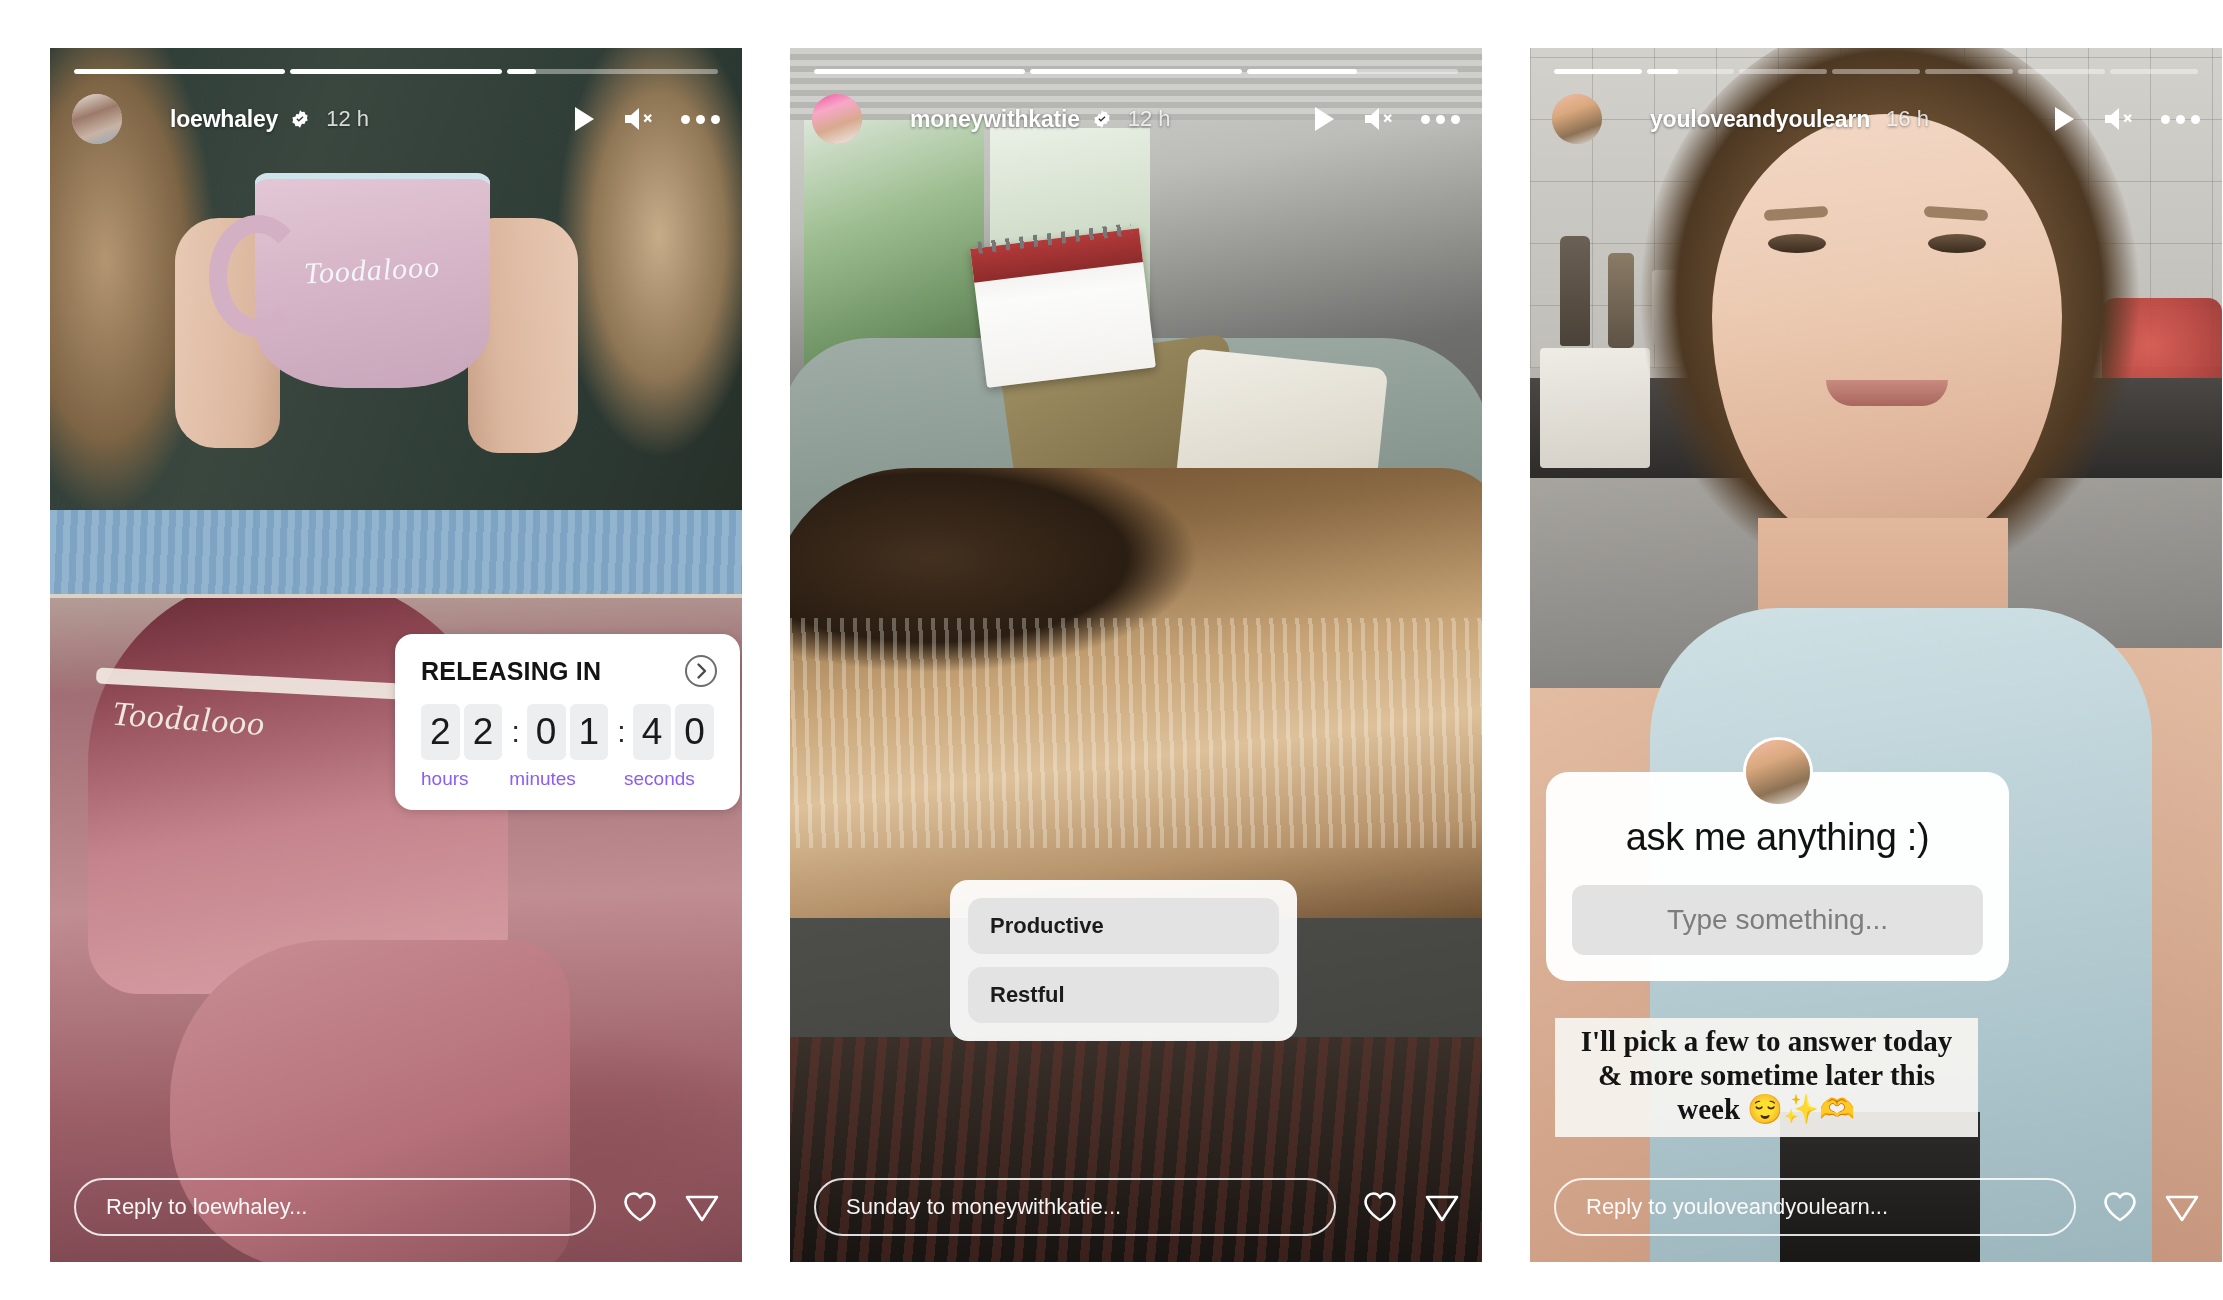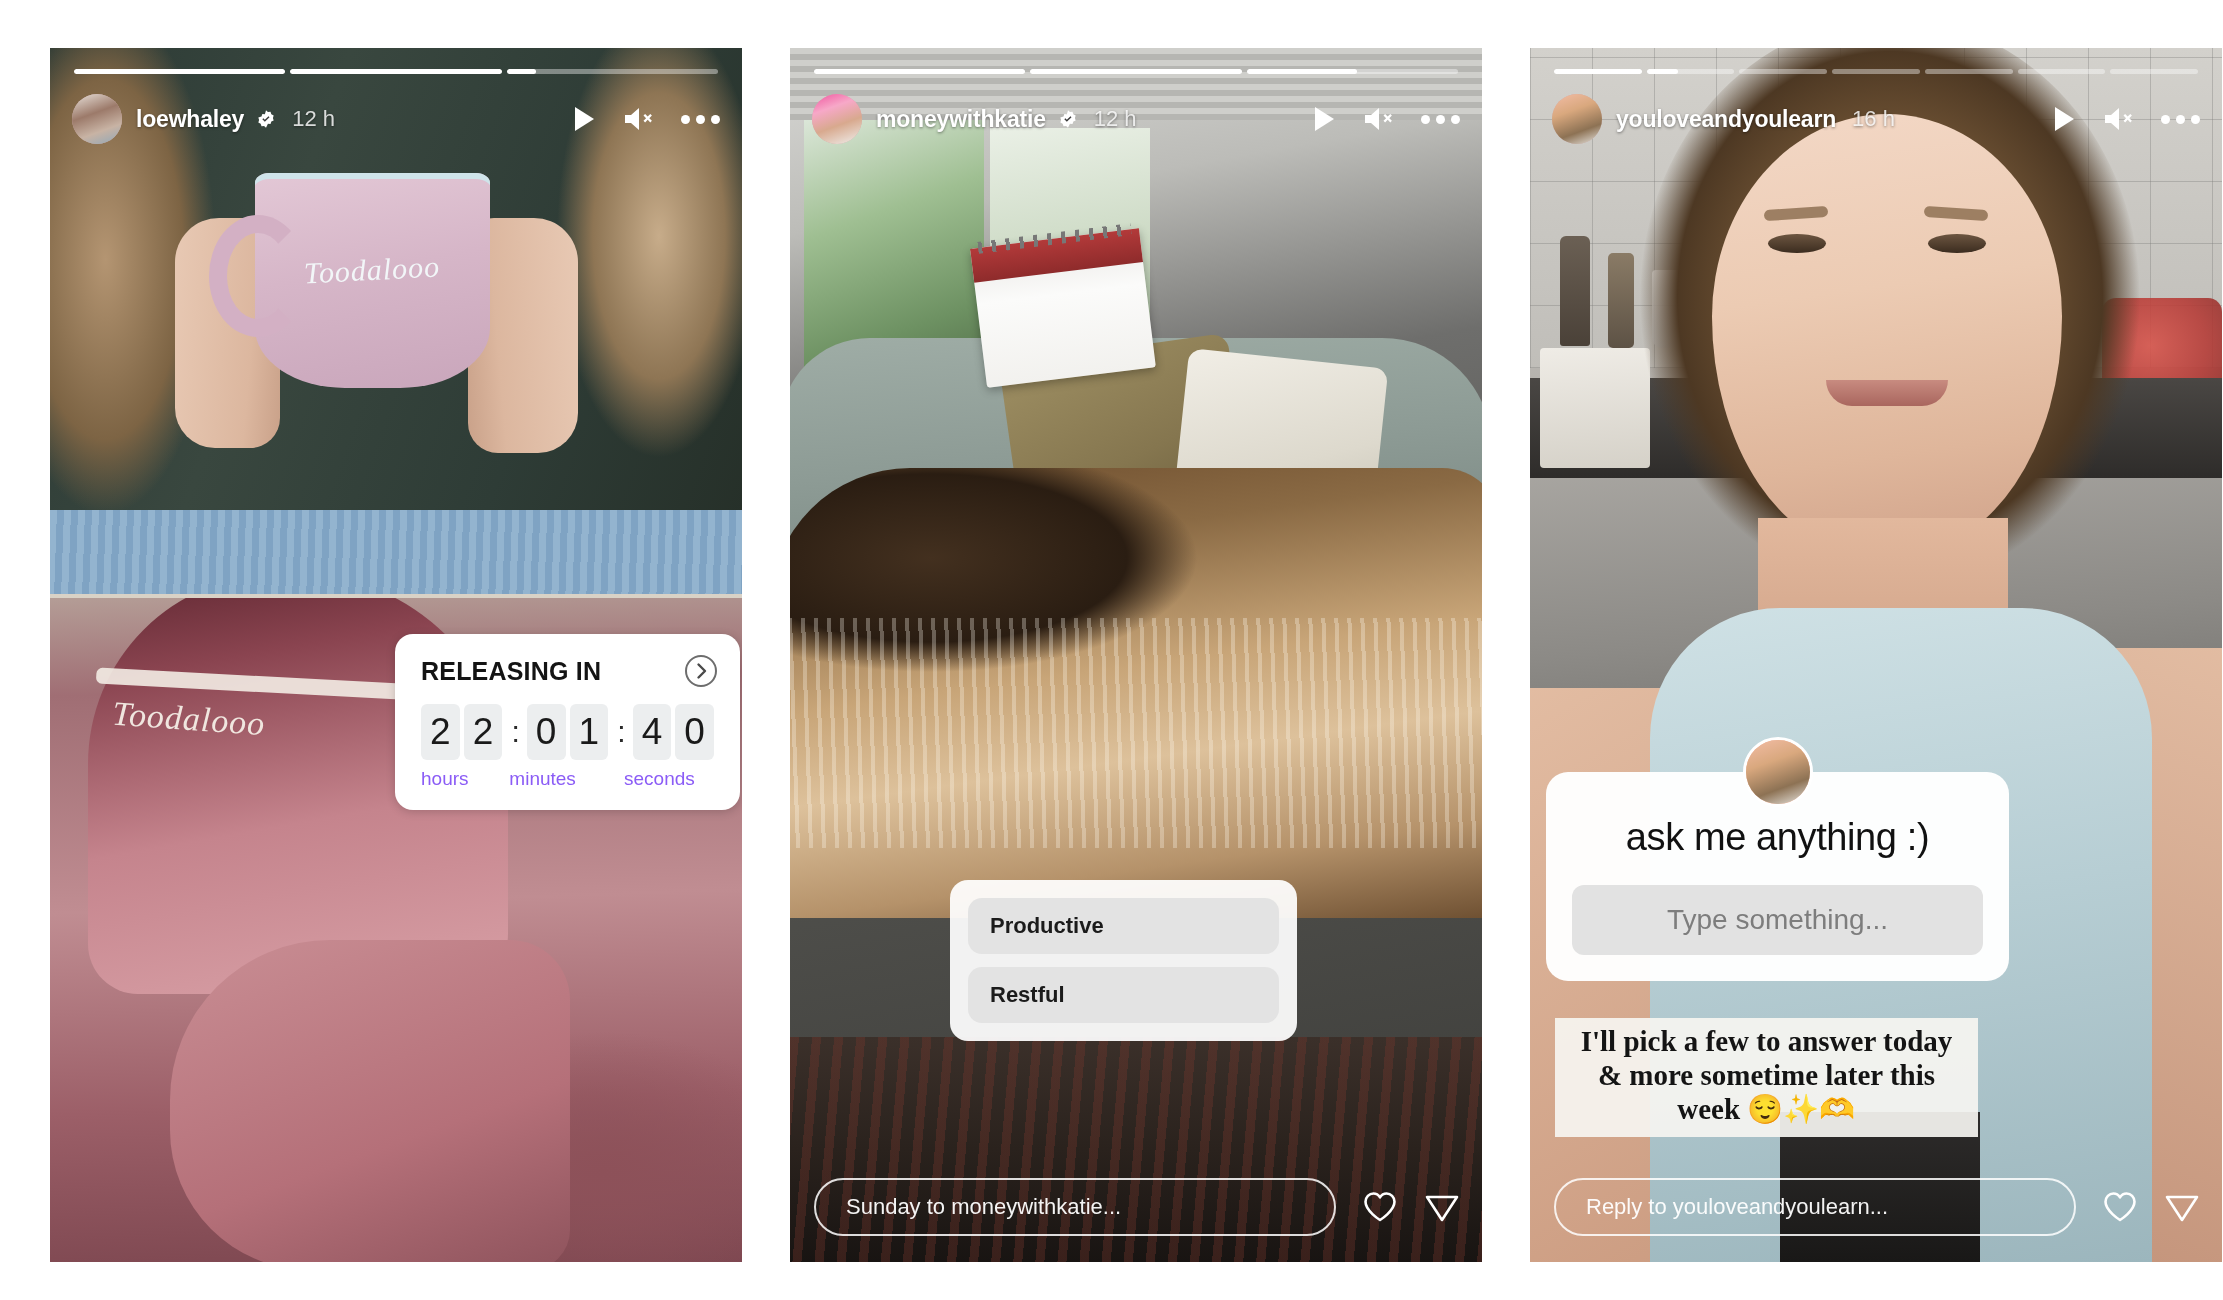--- a/index.html
+++ b/index.html
@@ -55,20 +55,21 @@
   .avatar {
     width: 50px; height: 50px; border-radius: 50%;
     overflow: hidden; flex: 0 0 auto; position: relative;
     background: #caa;
   }
   .avatar .face { position: absolute; inset: 0; }
   .uname {
     color: #fff; font-size: 23px; font-weight: 700;
     letter-spacing: -0.2px; white-space: nowrap;
     text-shadow: 0 1px 3px rgba(0,0,0,.45);
+    margin-left: 34px;
   }
   .verified {
     width: 20px; height: 20px; flex: 0 0 auto; margin-left: -2px;
   }
   .ago {
     color: rgba(255,255,255,0.82); font-size: 22px; font-weight: 400;
     margin-left: 2px; white-space: nowrap;
     text-shadow: 0 1px 3px rgba(0,0,0,.45);
   }
   .hspacer { flex: 1 1 auto; }
@@ -471,20 +472,29 @@
         <div class="dig">4</div>
         <div class="dig">0</div>
       </div>
       <div class="cd-labels">
         <span class="lb-h">hours</span>
         <span class="lb-m">minutes</span>
         <span class="lb-s">seconds</span>
       </div>
     </div>
 
+    <div class="replybar">
+      <div class="replyfield">Reply to loewhaley...</div>
+      <svg width="36" height="34" viewBox="0 0 36 34">
+          <path d="M18 30S3.5 21 3.5 11.8C3.5 7 7.2 3.5 11.4 3.5c2.9 0 5.2 1.6 6.6 3.8 1.4-2.2 3.7-3.8 6.6-3.8 4.2 0 7.9 3.5 7.9 8.3C32.5 21 18 30 18 30z" fill="none" stroke="#fff" stroke-width="2.6" stroke-linejoin="round"></path>
+        </svg>
+      <svg width="36" height="34" viewBox="0 0 36 34">
+          <path d="M3 7h30L18 30z" fill="none" stroke="#fff" stroke-width="2.6" stroke-linejoin="round"></path>
+        </svg>
+    </div>
   </section>
 
   <section class="story">
     <div class="story-bg">
       <div class="s2-wall"></div>
       <div class="s2-window"></div>
       <div class="s2-window2"></div>
       <div class="s2-blind"></div>
       <div class="s2-sofa"></div>
       <div class="s2-pillow"></div>

